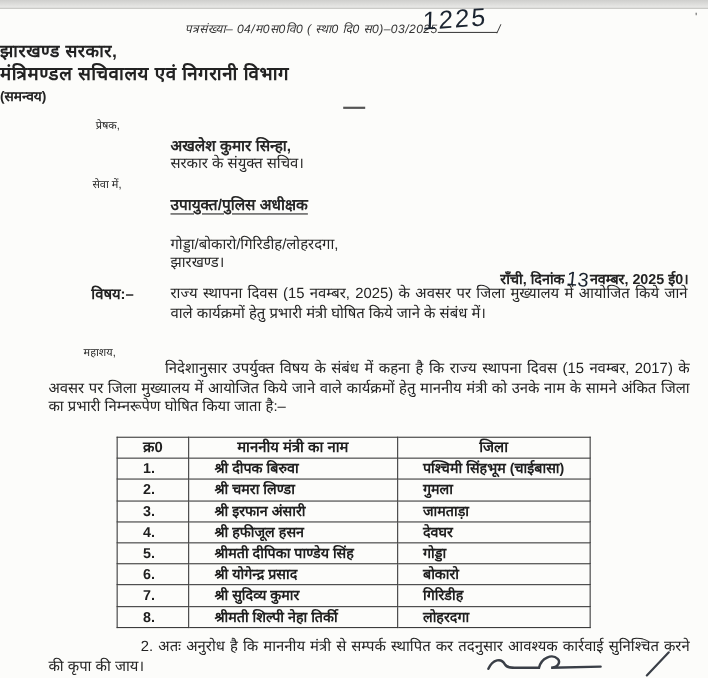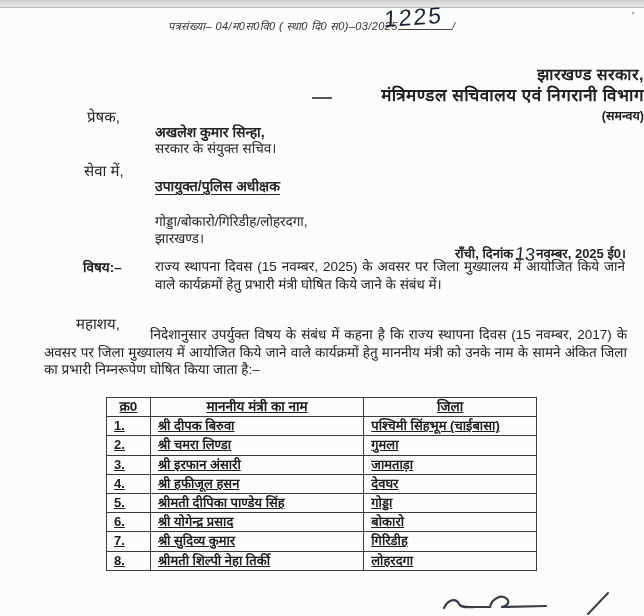--- a/index.html
+++ b/index.html
@@ -36,30 +36,30 @@
   .hw {
     font-style: normal; color: #1b2430; font-weight: 400;
     display: inline-block;
   }
   .hw-ref {
     position: absolute; top: -14px; right: 12px;
     font-size: 23px; letter-spacing: 2px;
     transform: rotate(-4deg) skewX(-6deg);
   }
 
-  .center-head { position: absolute; left: 0; width: 644px; text-align: right; margin-top: 28px; }
+  .center-head { position: absolute; left: 0; width: 644px; text-align: left; }
   .gov-title   { top: 35px;  font-size: 16px; font-weight: bold; letter-spacing: 0.5px; }
   .dept-title  { top: 55px;  font-size: 17px; font-weight: bold; letter-spacing: 0.5px; }
   .dept-sub    { top: 79px;  font-size: 12.5px; font-weight: bold; }
   .sub-dash {
     position: absolute; top: 97px; left: 312px; width: 20px;
     border-top: 2px solid #555;
   }
 
-  .lbl { position: absolute; font-size: 15px; color: #262626; }
+  .lbl { position: absolute; font-size: 10px; color: #262626; }
   .sender-label    { top: 106px; left: 87px; }
   .sender-name     { top: 122px; left: 155px; font-size: 14px; font-weight: bold; }
   .sender-desig    { top: 139px; left: 155px; font-size: 13.5px; }
   .recipient-label { top: 160px; left: 84px; }
   .recipient-title {
     top: 176px; left: 155px; font-size: 14px; font-weight: bold;
     text-decoration: underline; text-underline-offset: 3px;
   }
   .recipient-l1 { top: 194px; left: 155px; font-size: 13.5px; }
   .recipient-l2 { top: 212px; left: 155px; font-size: 13.5px; }
@@ -96,26 +96,25 @@
     text-indent: 106px;
   }
 
   table.ministers {
     position: absolute; top: 397px; left: 106px;
     width: 431px; border-collapse: collapse;
     font-size: 13px; color: #1e1e1e;
   }
   table.ministers th, table.ministers td {
     border: 1.6px solid #3c3c3c;
-    padding: 1px 7px;
+    padding: 1px 23px;
     line-height: 16.2px;
     font-weight: 600;
     text-align: left;
     white-space: nowrap;
-    text-decoration: underline;
   }
   table.ministers th { text-align: center; font-weight: bold; font-size: 13.5px; }
   .c-sno { width: 44px; }
   .c-name { width: 214px; }
   .c-dist { width: 173px; }
   td.c-sno { text-align: left; padding-left: 10px; font-weight: 500; }
 
   .closing-para {
     position: absolute; top: 579px; left: 44px; width: 583px;
     font-size: 13.5px; line-height: 18px; text-align: justify;
@@ -213,20 +212,21 @@
           <td class="c-dist">गिरिडीह</td>
         </tr>
         <tr>
           <td class="c-sno">8.</td>
           <td class="c-name">श्रीमती शिल्पी नेहा तिर्की</td>
           <td class="c-dist">लोहरदगा</td>
         </tr>
       </tbody>
   </table>
 
+  <div class="closing-para">2. अतः अनुरोध है कि माननीय मंत्री से सम्पर्क स्थापित कर तदनुसार आवश्यक कार्रवाई सुनिश्चित करने की कृपा की जाय।</div>
 
   <div class="signature">
     <svg width="190" height="26" viewBox="0 0 190 26" xmlns="http://www.w3.org/2000/svg">
       <path d="M6,18 C10,9 18,8 21,14 C23,18 30,17 38,17 L52,17 C54,8 64,4 69,9 C72,12 69,17 63,17 L108,16" fill="none" stroke="#3a3f47" stroke-width="2.2" stroke-linecap="round"></path>
       <path d="M150,24 L170,3" fill="none" stroke="#3a3f47" stroke-width="2" stroke-linecap="round"></path>
     </svg>
   </div>
 
 </div>
 

